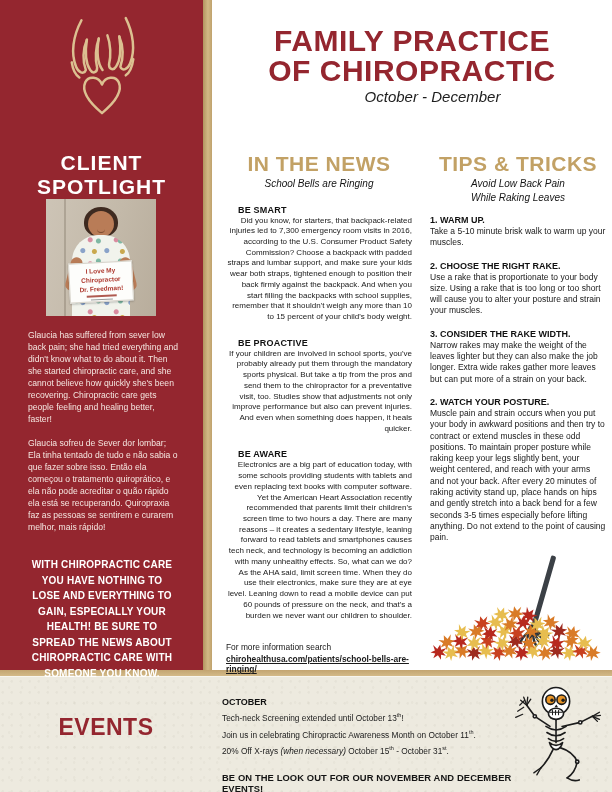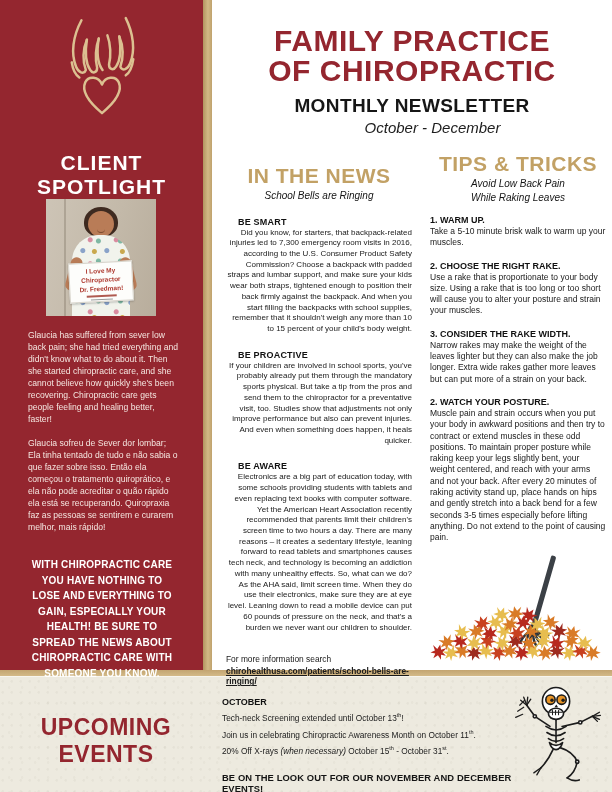--- a/index.html
+++ b/index.html
@@ -91,21 +91,21 @@
     color:#f5e6e0;font-size:8.6px;line-height:1.40;
   }
   .spotlight-text p{margin:0 0 12px 0;}
   .spotlight-callout{
     position:absolute;left:31px;top:557px;width:142px;text-align:center;
     color:#ffffff;font-weight:800;font-size:10px;line-height:1.55;
     letter-spacing:.2px;
   }
 
   
-  .news-col{position:absolute;left:226px;top:164px;width:186px;}
+  .news-col{position:absolute;left:226px;top:152px;width:186px;}
   .col-heading{
     text-align:center;color:#c2a165;font-weight:800;font-size:21px;
     letter-spacing:.5px;font-stretch:condensed;
   }
   .col-subheading{
     text-align:center;color:#141414;font-style:italic;font-size:10px;
     margin-top:2px;line-height:1.15;
   }
   .news-section{margin-top:15px;}
   .sec-title{color:#111;font-weight:800;font-size:9px;letter-spacing:.2px;padding-left:12px;}
@@ -160,21 +160,20 @@
       <path d="M72,5 C79,19 81,35 76,47 C74,52 69,55 67,50 C70,42 70,31 66,22"></path>
       <path d="M66,22 C68,35 67,44 63,50 C61,53.5 56.5,53 56.5,48 C58.5,40 58,29 55,21"></path>
       <path d="M79,43 C78,50 75,56 72,58"></path>
       <path d="M50,93 C38,83 30.5,73.5 34.5,64.5 C37.5,58 47,59 50,66.5 C53,59 62.5,58 65.5,64.5 C69.5,73.5 62,83 50,93 Z"></path>
     </g>
   </svg>
 
   <div class="masthead">
     <div class="title">FAMILY PRACTICE</div>
     <div class="title">OF CHIROPRACTIC</div>
-    <div class="subtitle">MONTHLY NEWSLETTER</div>
     <div class="period">October - December</div>
   </div>
 
   <div class="spotlight-heading">CLIENT SPOTLIGHT</div>
 
   <div class="photo">
     <div class="door-line"></div>
     <div class="hair"></div>
     <div class="face"></div>
     <div class="smile"></div>
@@ -303,21 +302,20 @@
       <use href="#leaf" transform="translate(100,69) rotate(6)" fill="#b7281e"></use>
       <use href="#leaf" transform="translate(114,71) rotate(-24)" fill="#e7bd4f"></use>
       <use href="#leaf" transform="translate(128,69) rotate(32)" fill="#d97b27"></use>
       <use href="#leaf" transform="translate(78,61) rotate(20)" fill="#e7bd4f"></use>
       <use href="#leaf" transform="translate(92,60) rotate(-12)" fill="#d97b27"></use>
       <use href="#leaf" transform="translate(106,62) rotate(38)" fill="#b7281e"></use>
     </g>
   </svg>
 
   <div class="events-heading">
-    <div>UPCOMING</div>
     <div>EVENTS</div>
   </div>
 
   <div class="events-block">
     <div class="events-month">OCTOBER</div>
     <div class="event-line">Tech-neck Screening extended until October 13<sup>th</sup>!</div>
     <div class="event-line">Join us in celebrating Chiropractic Awareness Month on October 11<sup>th</sup>.</div>
     <div class="event-line">20% Off X-rays <em>(when necessary)</em> October 15<sup>th</sup> - October 31<sup>st</sup>.</div>
     <div class="events-footer">BE ON THE LOOK OUT FOR OUR NOVEMBER AND DECEMBER EVENTS!</div>
   </div>

